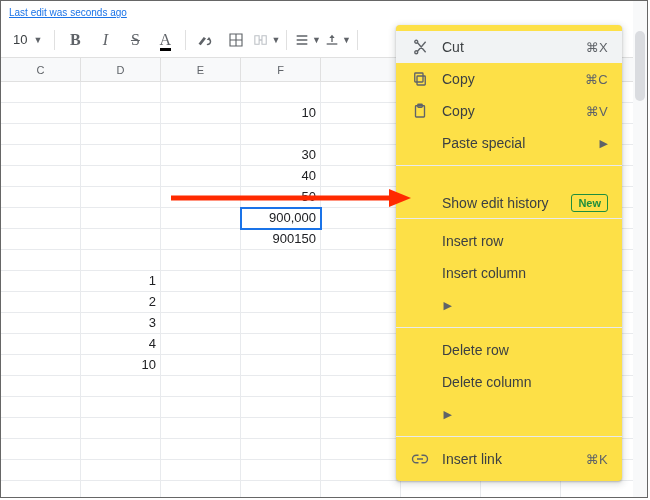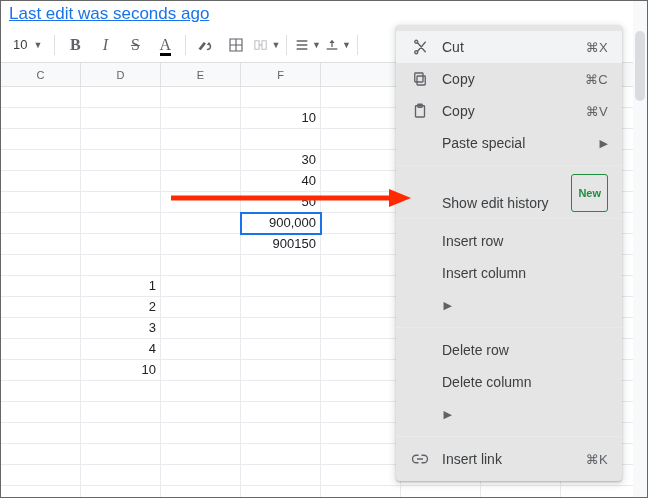--- a/index.html
+++ b/index.html
@@ -19,21 +19,21 @@
     position: relative;
     overflow: hidden;
     background: #fff;
   }
   .link-bar {
     padding: 3px 8px;
   }
   .link-bar a {
     color: #1a73e8;
     text-decoration: underline;
-    font-size: 17px;
+    font-size: 10px;
   }
   .toolbar {
     display: flex;
     align-items: center;
     height: 36px;
     padding: 0 6px;
     border-bottom: 1px solid #e0e0e0;
     gap: 2px;
   }
   .fontsize {
@@ -111,21 +111,21 @@
     outline-offset: -1px;
     z-index: 2;
     position: relative;
   }
   
   .ctx {
     position: absolute;
     top: 24px;
     left: 395px;
     width: 226px;
-    background: #e5e5e5;
+    background: #fde047;
     border-radius: 4px;
     box-shadow: 0 2px 6px 2px rgba(60,64,67,.15), 0 1px 2px rgba(60,64,67,.3);
     padding: 6px 0;
     z-index: 50;
     font-size: 14px;
     color: #3c4043;
   }
   .ctx-item {
     display: flex;
     align-items: center;
@@ -156,21 +156,21 @@
   }
   .ctx-sep {
     height: 1px; background: #e8eaed;
     margin: 6px 0;
   }
   .new-pill {
     border: 1px solid #1e8e3e;
     color: #1e8e3e;
     font-size: 11px;
     font-weight: 600;
-    padding: 12px 6px;
+    padding: 2px 6px;
     border-radius: 3px;
   }
   
   .arrow {
     position: absolute;
     top: 185px;
     left: 170px;
     width: 240px; height: 24px;
     z-index: 60;
     pointer-events: none;

